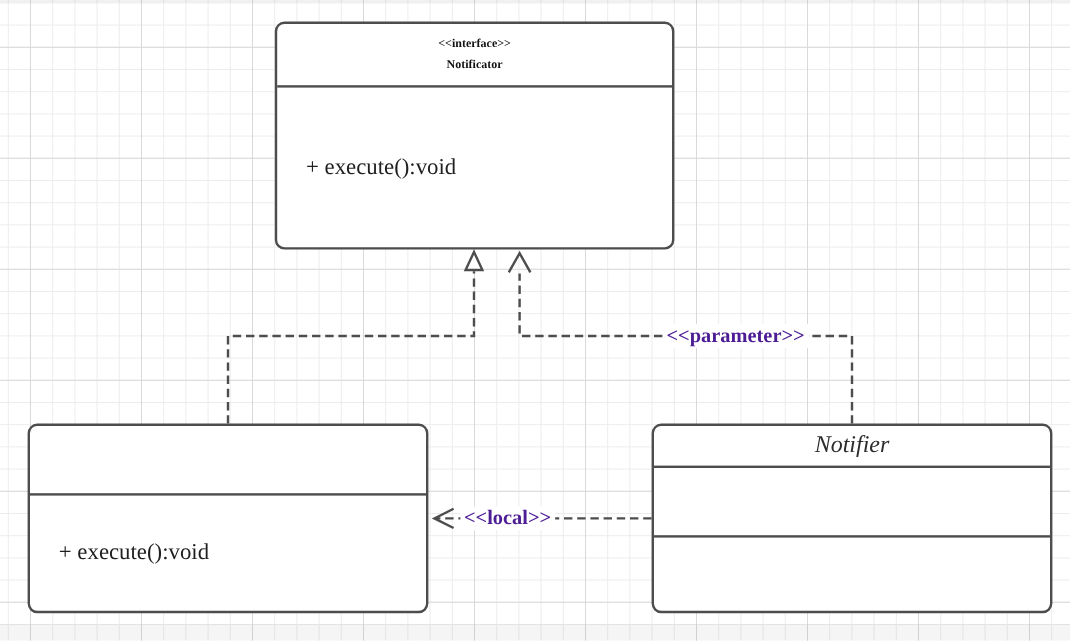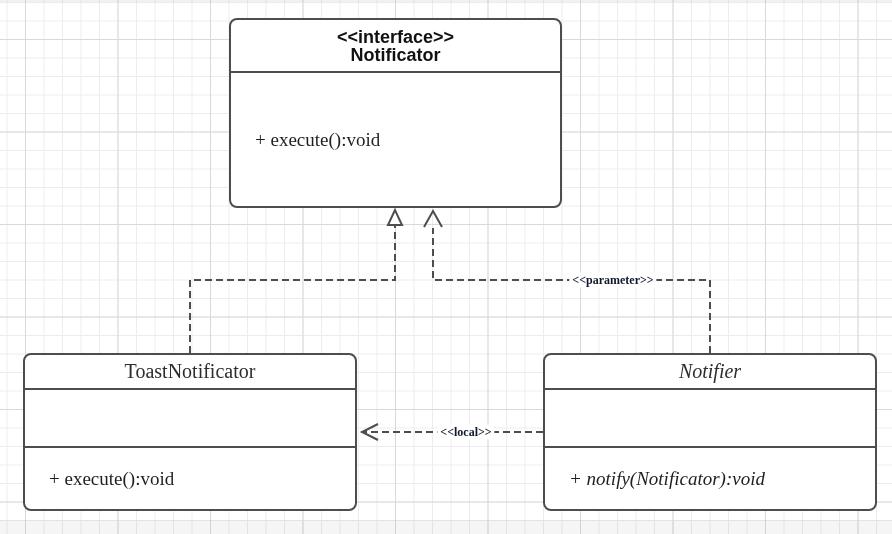--- a/index.html
+++ b/index.html
@@ -42,23 +42,23 @@
   .divided { border-bottom: 2px solid #4d4d4d; }
 
   
   .box-notificator { left: 229px; top: 18px; width: 333px; height: 190px; }
   .box-notificator .header {
     height: 53px;
     display: flex; flex-direction: column;
     align-items: center; justify-content: center;
   }
   .sans-bold {
-    font-family: Liberation Sans, sans-serif;
+    font-family: Liberation Serif, serif;
     font-weight: bold;
-    font-size: 18px;
+    font-size: 10px;
     line-height: 18px;
     color: #111111;
   }
   .box-body { flex: 1; display: flex; align-items: center; }
 
   
   .box-toast    { left:  23px; top: 353px; width: 334px; height: 158px; }
   .box-notifier { left: 543px; top: 353px; width: 334px; height: 158px; font-style: italic; }
   .class-title {
     height: 35px;
@@ -90,59 +90,55 @@
   .arrow-hollow { fill: #ffffff; stroke: #4d4d4d; stroke-width: 2; }
   .arrow-open   { fill: none;    stroke: #4d4d4d; stroke-width: 2; }
 
   .edge-label {
     position: absolute;
     transform: translate(-50%, -50%);
     background: #ffffff;
     padding: 0 3px;
     font-family: "Liberation Serif", serif;
     font-weight: bold;
-    font-size: 12px;
-    color: #0f172a;
+    font-size: 17px;
+    color: #4c1d95;
     white-space: nowrap;
   }
   .label-parameter { left: 613px; top: 280px; }
-  .label-local     { left: 466px; top: 432px; }
+  .label-local     { left: 423px; top: 432px; }
 </style>
 </head>
 <body>
 
 <div class="canvas">
 
   <div class="offpage-top"></div>
   <div class="offpage-bottom"></div>
 
   <div class="uml-class box-notificator">
     <div class="compartment header divided">
       <div class="sans-bold">&lt;&lt;interface&gt;&gt;</div>
       <div class="sans-bold">Notificator</div>
     </div>
     <div class="compartment box-body">
       <div class="method-text">+ execute():void</div>
     </div>
   </div>
 
   <div class="uml-class box-toast">
-    <div class="compartment class-title divided">ToastNotificator</div>
     <div class="compartment attrs divided"></div>
     <div class="compartment methods">
       <div class="method-text">+ execute():void</div>
     </div>
   </div>
 
   <div class="uml-class box-notifier">
     <div class="compartment class-title divided">Notifier</div>
     <div class="compartment attrs divided"></div>
-    <div class="compartment methods">
-      <div class="method-text">+ notify(Notificator):void</div>
-    </div>
   </div>
 
   <svg class="edges-layer" viewBox="0 0 892 534">
 
     <g>
       <path class="edge-path" d="M 190 353 L 190 280 L 395 280 L 395 226"></path>
       <polygon class="arrow-hollow" points="395,210 388,225 402,225"></polygon>
     </g>
 
     <g>

